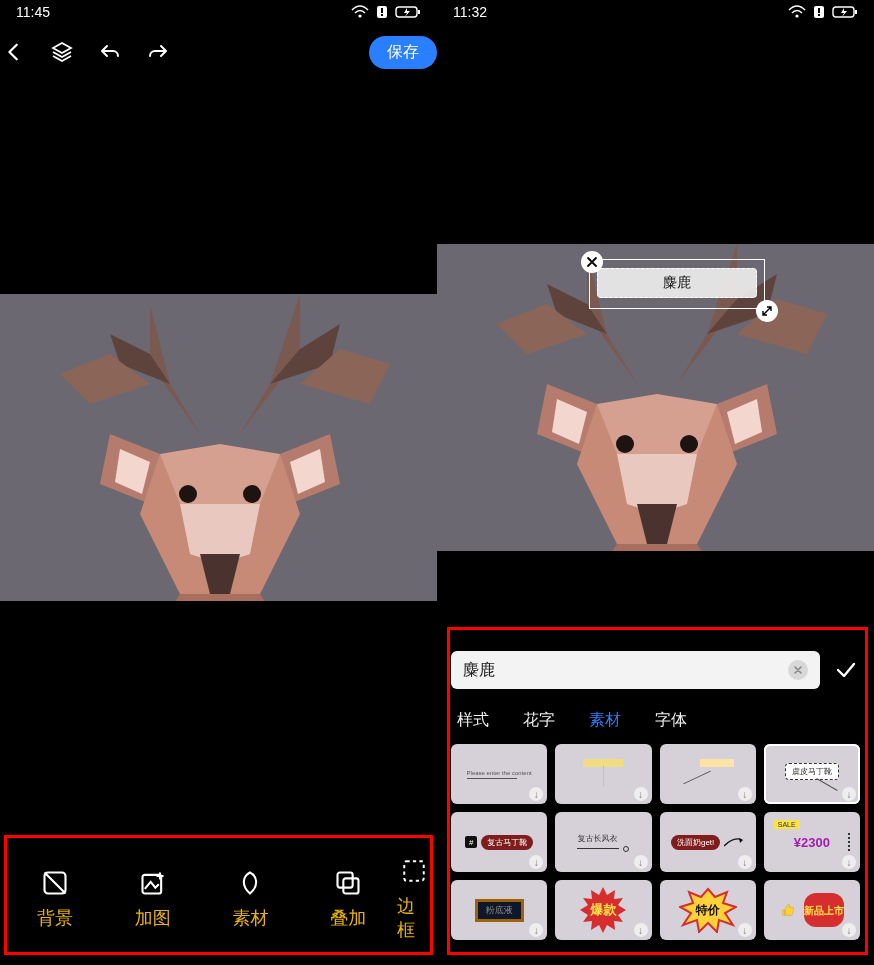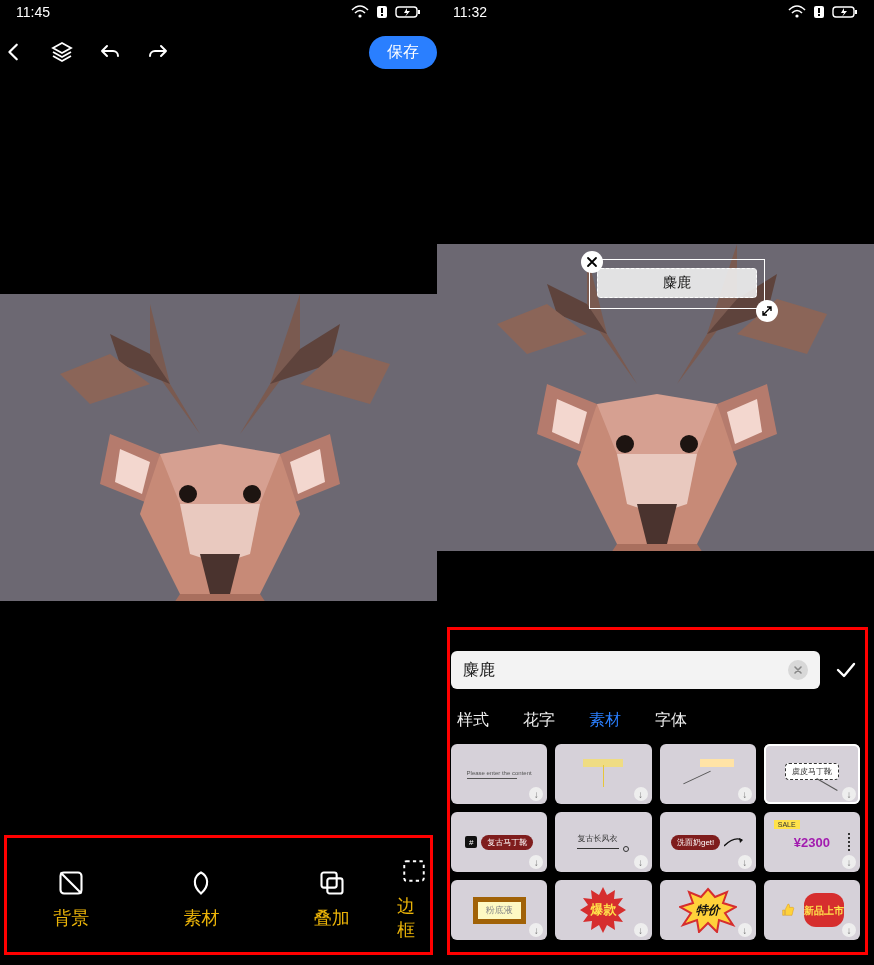--- a/index.html
+++ b/index.html
@@ -249,30 +249,29 @@
     box-shadow: inset 0 0 0 2px #fff;
   }
   
   .pill-black {
     background:#7f1d1d; color:#fff; padding:2px 6px; border-radius:8px; font-size:8px;
   }
   .pill-white-dashed {
     border:1px dashed #333; background:#fff; padding:2px 6px; border-radius:4px; font-size:8px;
   }
   .pill-pink {
-    background:#fef9c3; color:#888; border:5px solid #a16207; padding:2px 8px; font-size:9px;
+    background:#0f172a; color:#888; border:3px solid #a16207; padding:2px 8px; font-size:9px;
   }
   .burst-red {
     width:46px; height:46px; display:flex; align-items:center; justify-content:center;
     color:#ffe24a; font-weight:bold; font-size:13px;
   }
   .burst-yellow {
     width:50px; height:40px; display:flex; align-items:center; justify-content:center;
     color:#111; font-weight:bold; font-size:12px;
-    font-style: italic;
   }
   .new-red {
     width:40px; height:34px;
     background:#d62e2e; color:#ffe24a;
     display:flex; align-items:center; justify-content:center;
     font-size:10px; font-weight:bold; line-height:1.1;
     border-radius:12px;
   }
   .thumb-up {
     width:16px; height:16px; margin-right:4px;
@@ -374,20 +373,30 @@
 
   <div class="tool-row">
     <div class="tool-item">
       <div class="ticon">
         <svg width="28" height="28" viewBox="0 0 24 24">
             <rect x="3" y="3" width="18" height="18" rx="3" fill="none" stroke="#fff" stroke-width="1.8"></rect>
             <line x1="3" y1="3" x2="21" y2="21" stroke="#fff" stroke-width="1.8"></line>
           </svg>
       </div>
       <span>背景</span>
+    </div>
+    <div class="tool-item">
+      <div class="ticon">
+        <svg width="28" height="28" viewBox="0 0 24 24">
+            <rect x="3" y="5" width="16" height="16" rx="2" fill="none" stroke="#fff" stroke-width="1.8"></rect>
+            <path d="M5 17 L10 11 L14 16 L17 13" fill="none" stroke="#fff" stroke-width="1.8"></path>
+            <path d="M18 3 V9 M15 6 H21" stroke="#fff" stroke-width="1.8"></path>
+          </svg>
+      </div>
+      <span>加图</span>
     </div>
     <div class="tool-item">
       <div class="ticon">
         <svg width="28" height="28" viewBox="0 0 24 24">
             <path d="M12 3 C18 6 20 14 12 21 C4 14 6 6 12 3 Z" fill="none" stroke="#fff" stroke-width="1.8"></path>
           </svg>
       </div>
       <span>素材</span>
     </div>
     <div class="tool-item">

